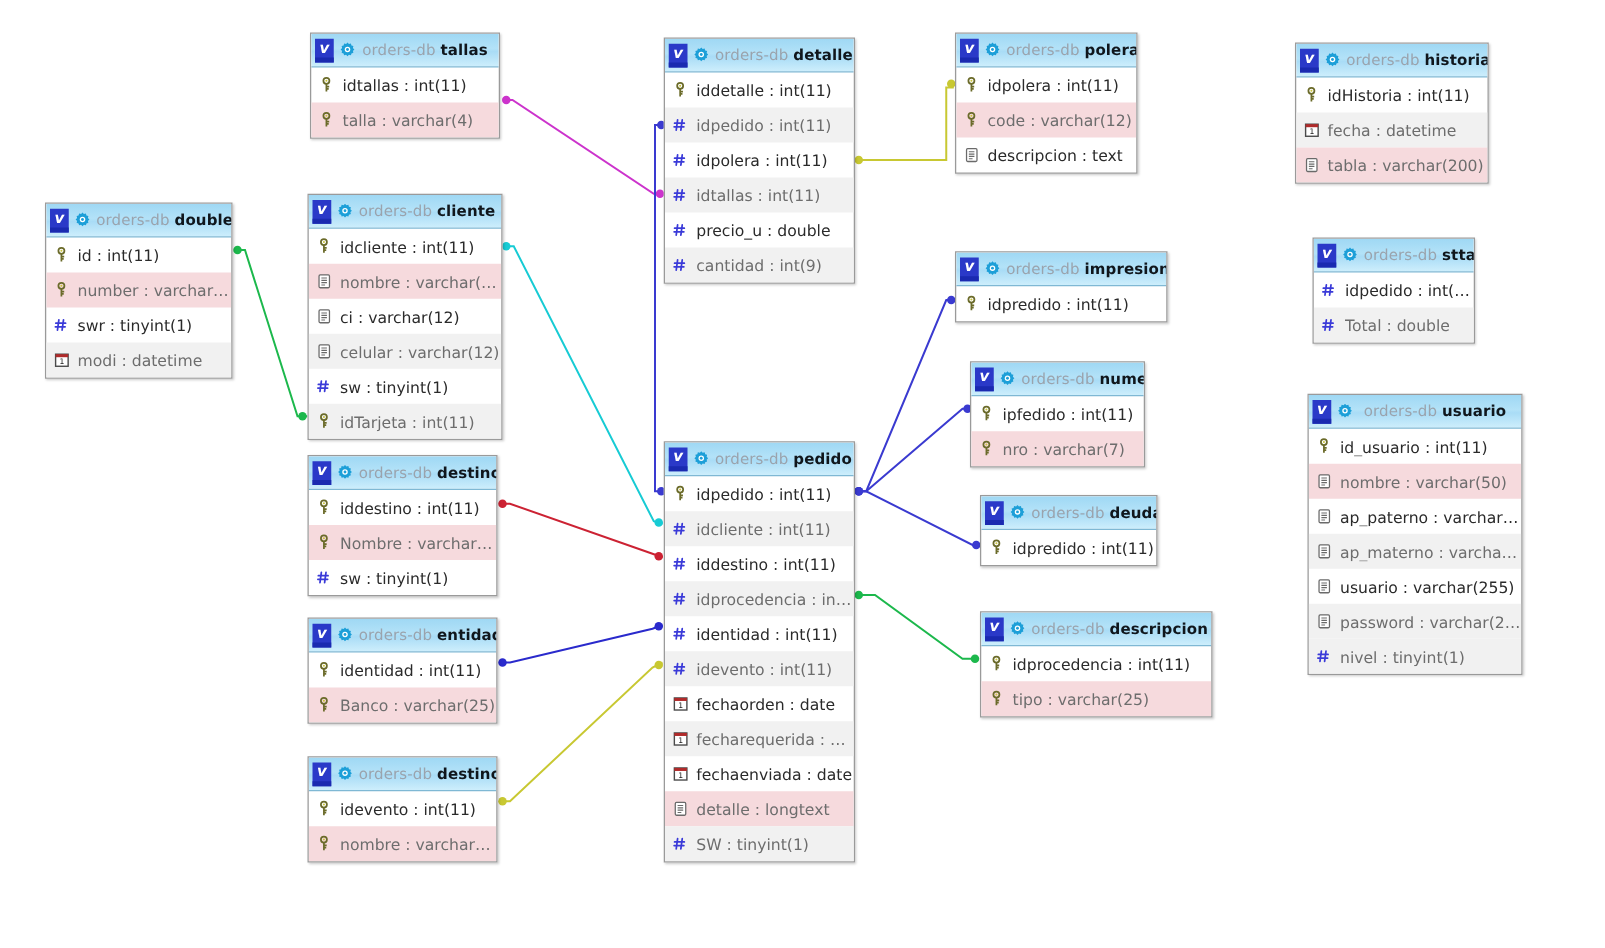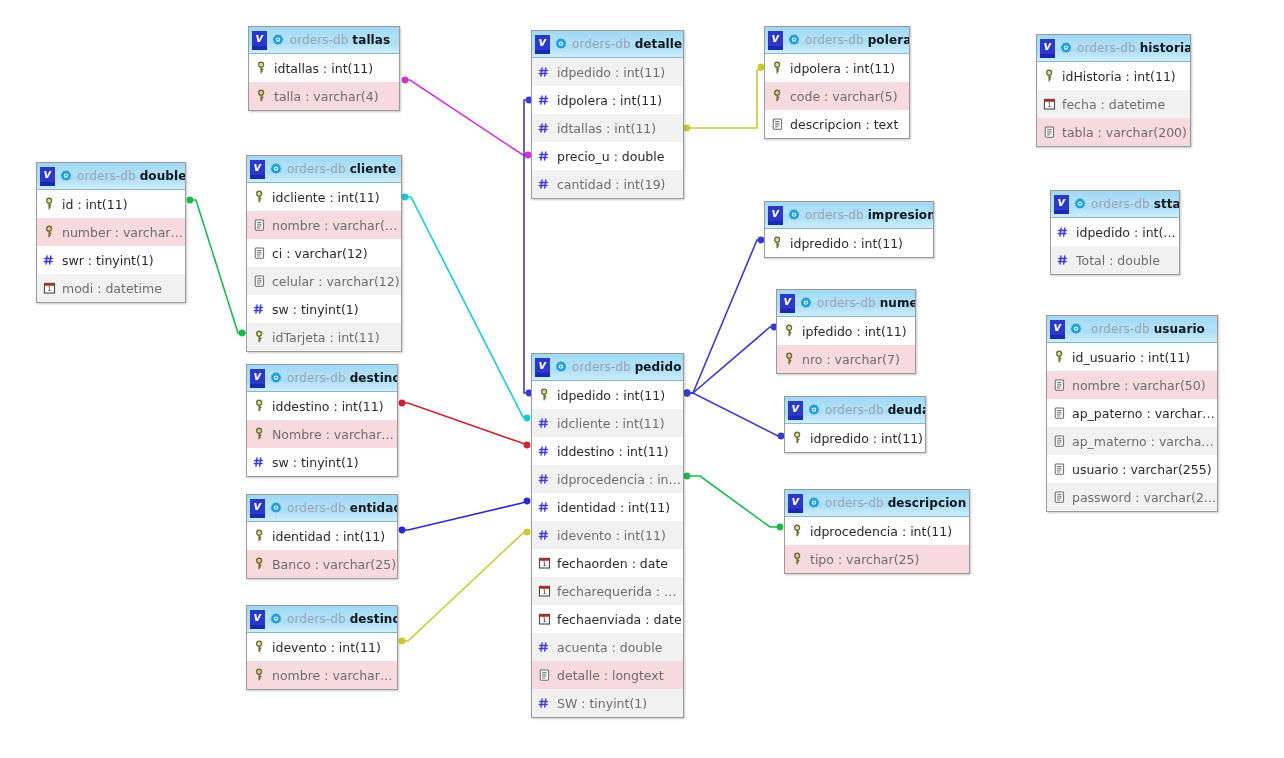--- a/index.html
+++ b/index.html
@@ -320,20 +320,28 @@
     <div class="table-box" style="left: 531px; top: 30px; width: 153px;">
       <div class="tb-header">
         <span class="vbadge">v</span>
         <svg class="gear" viewBox="0 0 16 16">
           <path fill="#1d9fd8" d="M8 1.2 9.3 2.6 11.1 2.1 11.6 3.9 13.4 4.4 12.9 6.2 14.3 7.5 12.9 8.8 13.4 10.6 11.6 11.1 11.1 12.9 9.3 12.4 8 13.8 6.7 12.4 4.9 12.9 4.4 11.1 2.6 10.6 3.1 8.8 1.7 7.5 3.1 6.2 2.6 4.4 4.4 3.9 4.9 2.1 6.7 2.6 Z"></path>
           <circle cx="8" cy="7.5" r="2.5" fill="#ffffff"></circle>
           <circle cx="8" cy="7.5" r="1.3" fill="#1d9fd8"></circle>
         </svg>
         <span class="hdr-text"><span>orders-db</span> <b>detalle</b></span>
       </div>
+      <div class="tb-row">
+        <svg class="ficon" viewBox="0 0 14 14">
+          <circle cx="6.6" cy="3.4" r="2.6" fill="none" stroke="#6b6b2a" stroke-width="1.5"></circle>
+          <circle cx="6.6" cy="3.4" r="0.9" fill="#c9c33a"></circle>
+          <path d="M6.6 6 L6.6 12.6 M6.6 8.4 L9 8.4 M6.6 10.4 L8.6 10.4" stroke="#6b6b2a" stroke-width="1.5" fill="none"></path>
+        </svg>
+        <span class="fname">iddetalle : int(11)</span>
+      </div>
       <div class="tb-row alt dim">
         <svg class="ficon" viewBox="0 0 14 14">
           <path d="M4.4 2.6 L3.2 11.4 M8.4 2.6 L7.2 11.4 M1.8 5.4 L10.2 5.4 M1.4 8.6 L9.8 8.6" stroke="#3a3ad8" stroke-width="1.5" fill="none" stroke-linecap="round"></path>
         </svg>
         <span class="fname">idpedido : int(11)</span>
       </div>
       <div class="tb-row">
         <svg class="ficon" viewBox="0 0 14 14">
           <path d="M4.4 2.6 L3.2 11.4 M8.4 2.6 L7.2 11.4 M1.8 5.4 L10.2 5.4 M1.4 8.6 L9.8 8.6" stroke="#3a3ad8" stroke-width="1.5" fill="none" stroke-linecap="round"></path>
         </svg>
@@ -348,21 +356,21 @@
       <div class="tb-row">
         <svg class="ficon" viewBox="0 0 14 14">
           <path d="M4.4 2.6 L3.2 11.4 M8.4 2.6 L7.2 11.4 M1.8 5.4 L10.2 5.4 M1.4 8.6 L9.8 8.6" stroke="#3a3ad8" stroke-width="1.5" fill="none" stroke-linecap="round"></path>
         </svg>
         <span class="fname">precio_u : double</span>
       </div>
       <div class="tb-row alt dim">
         <svg class="ficon" viewBox="0 0 14 14">
           <path d="M4.4 2.6 L3.2 11.4 M8.4 2.6 L7.2 11.4 M1.8 5.4 L10.2 5.4 M1.4 8.6 L9.8 8.6" stroke="#3a3ad8" stroke-width="1.5" fill="none" stroke-linecap="round"></path>
         </svg>
-        <span class="fname">cantidad : int(19)</span>
+        <span class="fname">cantidad : int(9)</span>
       </div>
     </div>
     <div class="table-box" style="left: 531px; top: 353px; width: 153px;">
       <div class="tb-header">
         <span class="vbadge">v</span>
         <svg class="gear" viewBox="0 0 16 16">
           <path fill="#1d9fd8" d="M8 1.2 9.3 2.6 11.1 2.1 11.6 3.9 13.4 4.4 12.9 6.2 14.3 7.5 12.9 8.8 13.4 10.6 11.6 11.1 11.1 12.9 9.3 12.4 8 13.8 6.7 12.4 4.9 12.9 4.4 11.1 2.6 10.6 3.1 8.8 1.7 7.5 3.1 6.2 2.6 4.4 4.4 3.9 4.9 2.1 6.7 2.6 Z"></path>
           <circle cx="8" cy="7.5" r="2.5" fill="#ffffff"></circle>
           <circle cx="8" cy="7.5" r="1.3" fill="#1d9fd8"></circle>
         </svg>
@@ -423,26 +431,20 @@
         <span class="fname">fecharequerida : date</span>
       </div>
       <div class="tb-row">
         <svg class="ficon" viewBox="0 0 14 14">
           <rect x="1.6" y="2" width="10.8" height="10.4" fill="#ffffff" stroke="#4a4a4a" stroke-width="1.2"></rect>
           <rect x="1.6" y="2" width="10.8" height="2.6" fill="#b02a2a"></rect>
           <text x="7" y="10.6" font-size="6.6" text-anchor="middle" fill="#222" font-family="DejaVu Sans">1</text>
         </svg>
         <span class="fname">fechaenviada : date</span>
       </div>
-      <div class="tb-row alt dim">
-        <svg class="ficon" viewBox="0 0 14 14">
-          <path d="M4.4 2.6 L3.2 11.4 M8.4 2.6 L7.2 11.4 M1.8 5.4 L10.2 5.4 M1.4 8.6 L9.8 8.6" stroke="#3a3ad8" stroke-width="1.5" fill="none" stroke-linecap="round"></path>
-        </svg>
-        <span class="fname">acuenta : double</span>
-      </div>
       <div class="tb-row pk-hl dim">
         <svg class="ficon" viewBox="0 0 14 14">
           <rect x="2.4" y="1.6" width="9" height="11" rx="1" fill="#ffffff" stroke="#6a6a6a" stroke-width="1.1"></rect>
           <path d="M4.4 4.2 H9.2 M4.4 6.2 H9.2 M4.4 8.2 H9.2 M4.4 10.2 H7.6" stroke="#6a6a6a" stroke-width="1" fill="none"></path>
         </svg>
         <span class="fname">detalle : longtext</span>
       </div>
       <div class="tb-row alt dim">
         <svg class="ficon" viewBox="0 0 14 14">
           <path d="M4.4 2.6 L3.2 11.4 M8.4 2.6 L7.2 11.4 M1.8 5.4 L10.2 5.4 M1.4 8.6 L9.8 8.6" stroke="#3a3ad8" stroke-width="1.5" fill="none" stroke-linecap="round"></path>
@@ -467,21 +469,21 @@
           <path d="M6.6 6 L6.6 12.6 M6.6 8.4 L9 8.4 M6.6 10.4 L8.6 10.4" stroke="#6b6b2a" stroke-width="1.5" fill="none"></path>
         </svg>
         <span class="fname">idpolera : int(11)</span>
       </div>
       <div class="tb-row pk-hl dim">
         <svg class="ficon" viewBox="0 0 14 14">
           <circle cx="6.6" cy="3.4" r="2.6" fill="none" stroke="#6b6b2a" stroke-width="1.5"></circle>
           <circle cx="6.6" cy="3.4" r="0.9" fill="#c9c33a"></circle>
           <path d="M6.6 6 L6.6 12.6 M6.6 8.4 L9 8.4 M6.6 10.4 L8.6 10.4" stroke="#6b6b2a" stroke-width="1.5" fill="none"></path>
         </svg>
-        <span class="fname">code : varchar(5)</span>
+        <span class="fname">code : varchar(12)</span>
       </div>
       <div class="tb-row">
         <svg class="ficon" viewBox="0 0 14 14">
           <rect x="2.4" y="1.6" width="9" height="11" rx="1" fill="#ffffff" stroke="#6a6a6a" stroke-width="1.1"></rect>
           <path d="M4.4 4.2 H9.2 M4.4 6.2 H9.2 M4.4 8.2 H9.2 M4.4 10.2 H7.6" stroke="#6a6a6a" stroke-width="1" fill="none"></path>
         </svg>
         <span class="fname">descripcion : text</span>
       </div>
     </div>
     <div class="table-box" style="left: 764px; top: 201px; width: 170px;">
@@ -679,14 +681,20 @@
         </svg>
         <span class="fname">usuario : varchar(255)</span>
       </div>
       <div class="tb-row alt dim">
         <svg class="ficon" viewBox="0 0 14 14">
           <rect x="2.4" y="1.6" width="9" height="11" rx="1" fill="#ffffff" stroke="#6a6a6a" stroke-width="1.1"></rect>
           <path d="M4.4 4.2 H9.2 M4.4 6.2 H9.2 M4.4 8.2 H9.2 M4.4 10.2 H7.6" stroke="#6a6a6a" stroke-width="1" fill="none"></path>
         </svg>
         <span class="fname">password : varchar(255)</span>
       </div>
+      <div class="tb-row alt dim">
+        <svg class="ficon" viewBox="0 0 14 14">
+          <path d="M4.4 2.6 L3.2 11.4 M8.4 2.6 L7.2 11.4 M1.8 5.4 L10.2 5.4 M1.4 8.6 L9.8 8.6" stroke="#3a3ad8" stroke-width="1.5" fill="none" stroke-linecap="round"></path>
+        </svg>
+        <span class="fname">nivel : tinyint(1)</span>
+      </div>
     </div>
   </div>
 
 </body></html>

